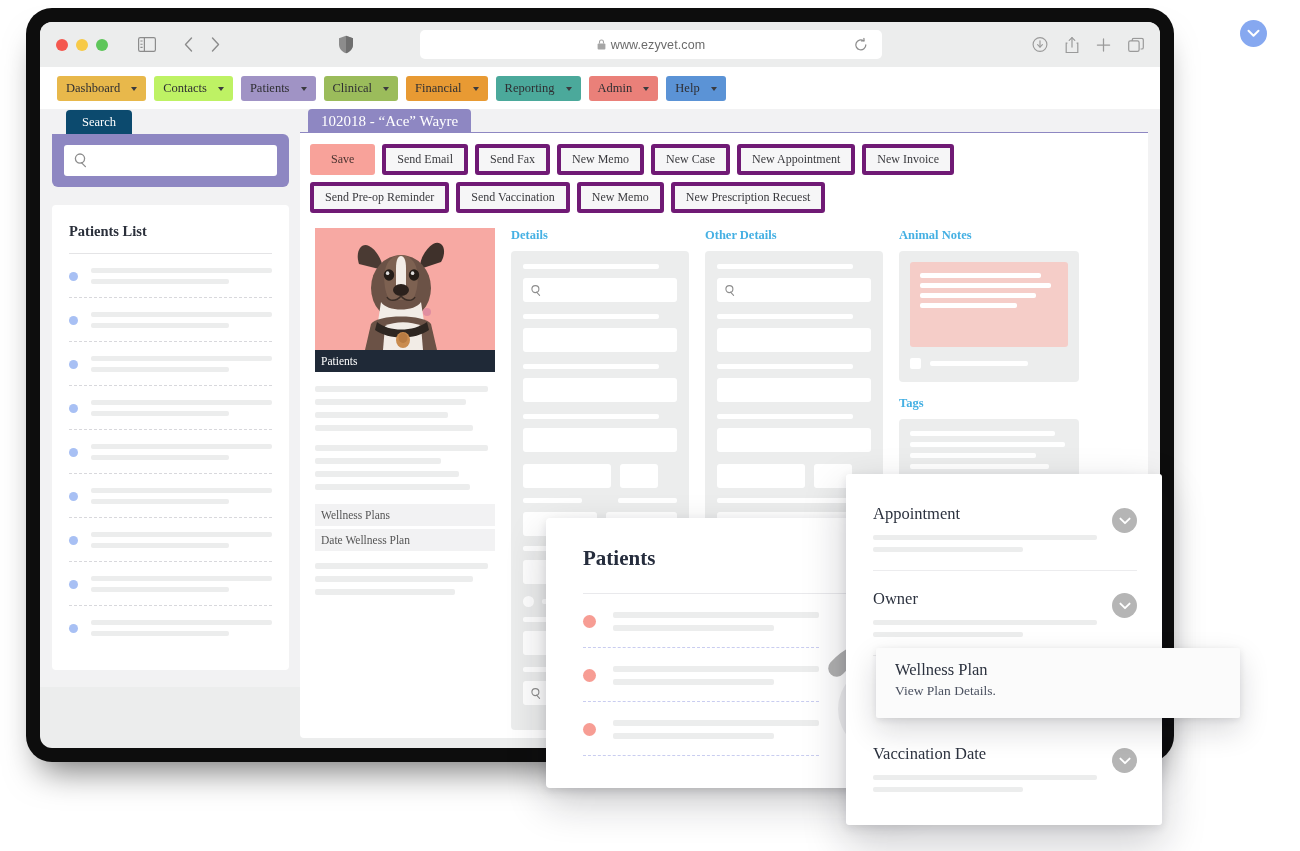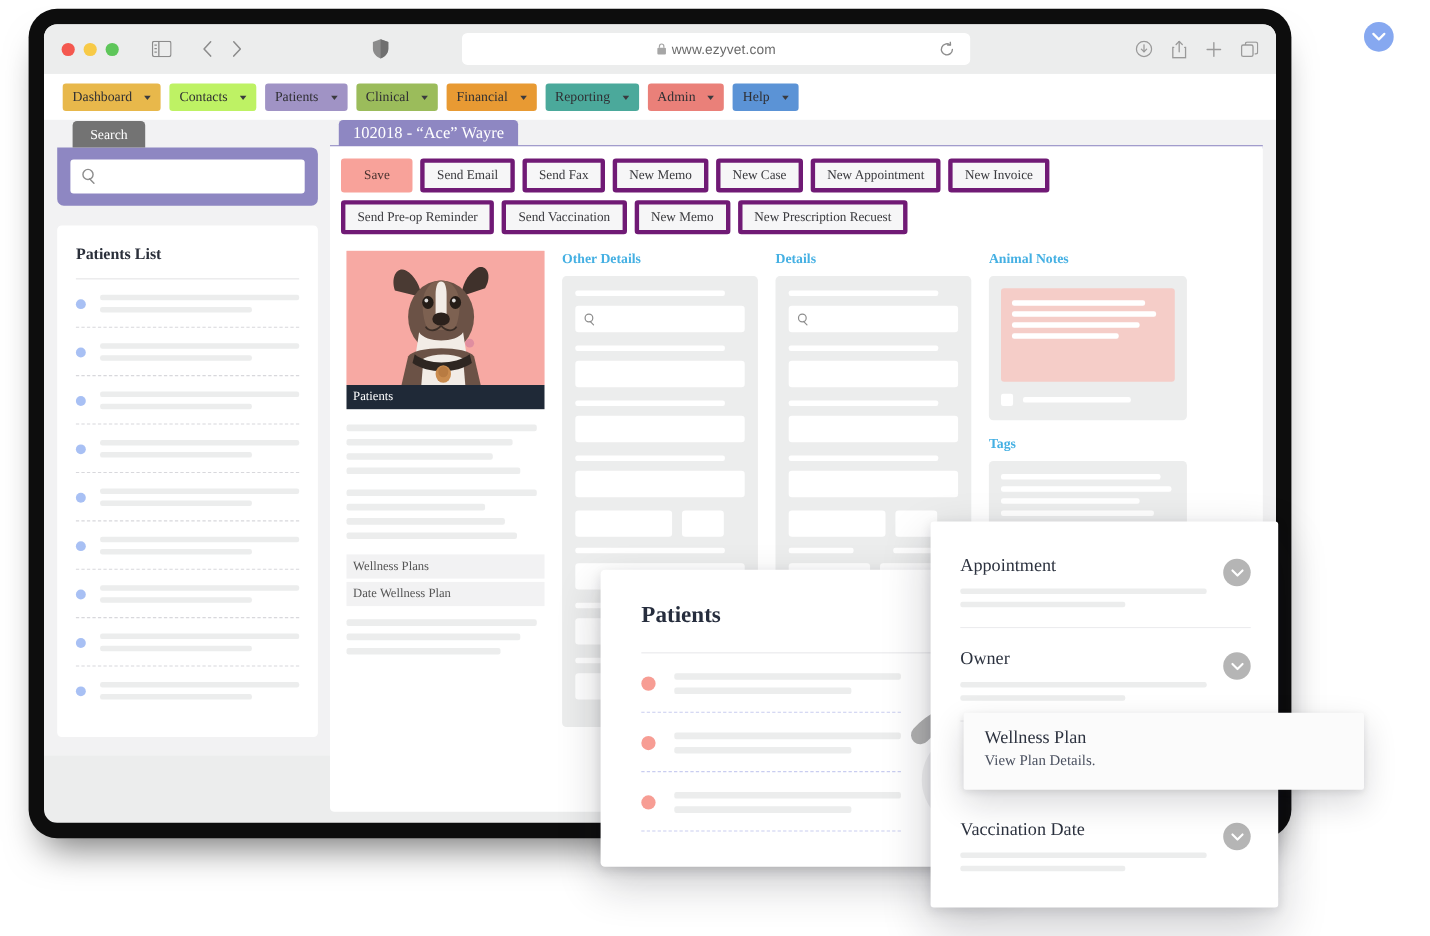--- a/index.html
+++ b/index.html
@@ -60,21 +60,21 @@
   }
   .caret { width: 0; height: 0; border-left: 3.5px solid transparent;
     border-right: 3.5px solid transparent; border-top: 4.5px solid #3a3a3e; }
 
   
   .appbody { background: #f2f2f3; height: 578px; display: flex; padding: 0 12px 0 12px; position: relative; }
 
   
   .lcol { width: 237px; padding-top: 1px; }
   .searchtab {
-    margin-left: 14px; background: #737373; color: #fff;
+    margin-left: 14px; background: #0c4a6e; color: #fff;
     font-family: "Liberation Serif", serif;
     font-size: 12.5px; padding: 5px 16px 4px; display: inline-block;
     border-radius: 4px 4px 0 0;
   }
   .searchwrap { background: #8e87c2; border-radius: 0 6px 6px 6px; padding: 11px 12px; }
   .searchbox {
     background: #fff; height: 31px; border-radius: 3px;
     display: flex; align-items: center; padding-left: 9px;
   }
   .patientslist {
@@ -479,51 +479,20 @@
                 <div class="wlrow">Date Wellness Plan</div>
               </div>
               <div class="stack" style="margin-top:12px">
                 <div class="bar" style="width:96%"></div>
                 <div class="bar" style="width:88%"></div>
                 <div class="bar" style="width:78%"></div>
               </div>
             </div>
 
             <div class="fcol">
-              <div class="sectitle">Other Details</div>
-              <div class="fpanel">
-                <div class="flabel"></div>
-                <div class="finput search">
-                  <span>
-                    <svg width="13" height="13" viewBox="0 0 13 13">
-                        <circle cx="5.4" cy="5.1" r="3.5" fill="none" stroke="#8d8d8d" stroke-width="1.1"></circle>
-                        <line x1="6.5" y1="8.2" x2="9.6" y2="11.3" stroke="#8d8d8d" stroke-width="1.1" stroke-linecap="round"></line>
-                      </svg>
-                  </span>
-                </div>
-                <div class="flabel"></div>
-                <div class="finput"></div>
-                <div class="flabel"></div>
-                <div class="finput"></div>
-                <div class="flabel"></div>
-                <div class="finput"></div>
-                <div class="frow">
-                  <div class="finput fw-60"></div>
-                  <div class="finput fw-25"></div>
-                </div>
-                <div class="flabel"></div>
-                <div class="finput"></div>
-                <div class="flabel"></div>
-                <div class="finput"></div>
-                <div class="flabel sm"></div>
-                <div class="finput fw-60"></div>
-              </div>
-            </div>
-
-            <div class="fcol">
               <div class="sectitle">Details</div>
               <div class="fpanel">
                 <div class="flabel"></div>
                 <div class="finput search">
                   <span>
                     <svg width="13" height="13" viewBox="0 0 13 13">
                         <circle cx="5.4" cy="5.1" r="3.5" fill="none" stroke="#8d8d8d" stroke-width="1.1"></circle>
                         <line x1="6.5" y1="8.2" x2="9.6" y2="11.3" stroke="#8d8d8d" stroke-width="1.1" stroke-linecap="round"></line>
                       </svg>
                   </span>
@@ -559,20 +528,51 @@
                   <span>
                     <svg width="13" height="13" viewBox="0 0 13 13">
                         <circle cx="5.4" cy="5.1" r="3.5" fill="none" stroke="#8d8d8d" stroke-width="1.1"></circle>
                         <line x1="6.5" y1="8.2" x2="9.6" y2="11.3" stroke="#8d8d8d" stroke-width="1.1" stroke-linecap="round"></line>
                       </svg>
                   </span>
                 </div>
               </div>
             </div>
 
+            <div class="fcol">
+              <div class="sectitle">Other Details</div>
+              <div class="fpanel">
+                <div class="flabel"></div>
+                <div class="finput search">
+                  <span>
+                    <svg width="13" height="13" viewBox="0 0 13 13">
+                        <circle cx="5.4" cy="5.1" r="3.5" fill="none" stroke="#8d8d8d" stroke-width="1.1"></circle>
+                        <line x1="6.5" y1="8.2" x2="9.6" y2="11.3" stroke="#8d8d8d" stroke-width="1.1" stroke-linecap="round"></line>
+                      </svg>
+                  </span>
+                </div>
+                <div class="flabel"></div>
+                <div class="finput"></div>
+                <div class="flabel"></div>
+                <div class="finput"></div>
+                <div class="flabel"></div>
+                <div class="finput"></div>
+                <div class="frow">
+                  <div class="finput fw-60"></div>
+                  <div class="finput fw-25"></div>
+                </div>
+                <div class="flabel"></div>
+                <div class="finput"></div>
+                <div class="flabel"></div>
+                <div class="finput"></div>
+                <div class="flabel sm"></div>
+                <div class="finput fw-60"></div>
+              </div>
+            </div>
+
             <div class="ncol">
               <div class="sectitle">Animal Notes</div>
               <div class="npanel">
                 <div class="notebox">
                   <div class="nline" style="width:88%"></div>
                   <div class="nline" style="width:95%"></div>
                   <div class="nline" style="width:84%"></div>
                   <div class="nline" style="width:70%"></div>
                 </div>
                 <div class="chkrow">

